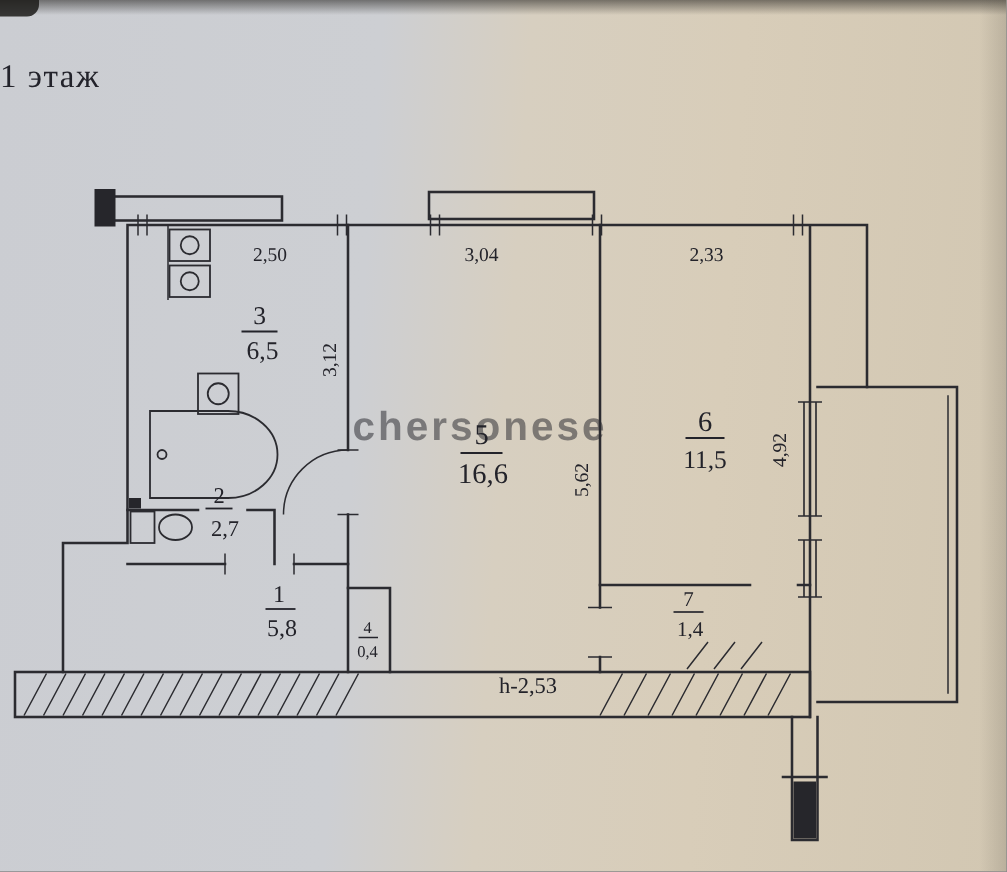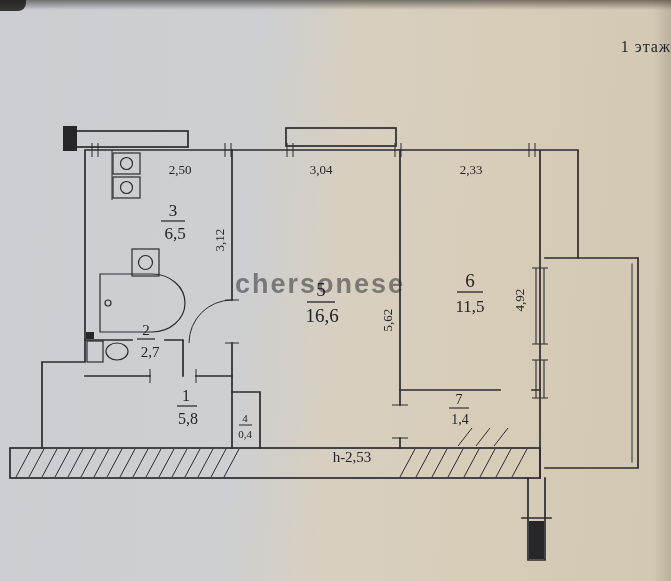--- a/index.html
+++ b/index.html
@@ -15,22 +15,22 @@
   }
   .photo-corner-blob{
     position:absolute;top:0;left:0;width:26px;height:11px;background:#1c1b19;
     border-bottom-right-radius:8px;opacity:.85;
   }
   .photo-right-shade{
     position:absolute;top:0;right:0;width:18px;height:100%;
     background:linear-gradient(270deg,rgba(90,85,72,0.20),rgba(90,85,72,0));
   }
   .page-title{
-    position:absolute;top:38px;left:0;width:100%;text-align:right;
-    font-size:16px;letter-spacing:1px;color:#23232b;
+    position:absolute;top:38px;left:0;width:100%;text-align:left;
+    font-size:22px;letter-spacing:1px;color:#23232b;
   }
   svg{position:absolute;left:0;top:0;}
   text{font-family:"Liberation Serif", serif;fill:#23232a;}
   .wm{font-family:"Liberation Sans", sans-serif;font-weight:bold;letter-spacing:2px;}
 </style>
 </head>
 <body>
 
 <div class="stage">
   <div class="photo-top-edge"></div>

